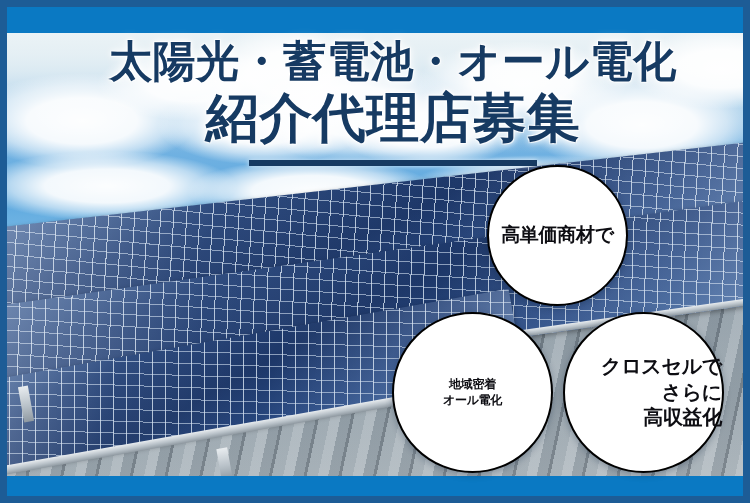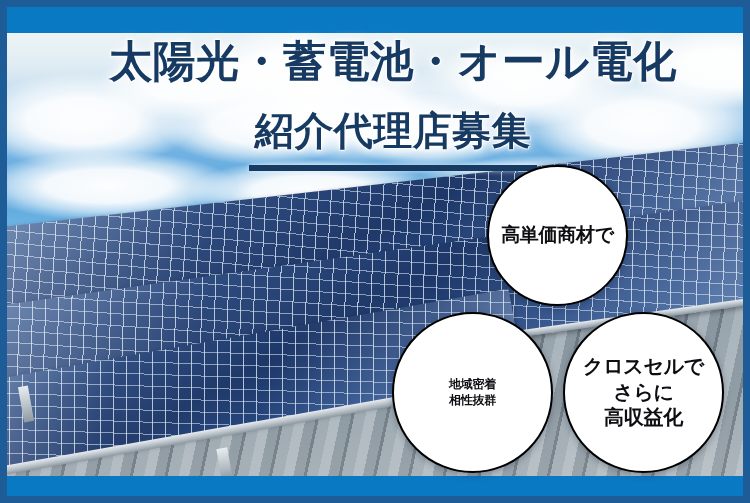--- a/index.html
+++ b/index.html
@@ -96,21 +96,21 @@
     color:#163a62;
     font-weight:bold;
     letter-spacing:.5px;
     line-height:1.18;
     text-shadow:
       0 0 6px rgba(255,255,255,.95), 0 0 12px rgba(255,255,255,.9),
       1px 1px 0 rgba(255,255,255,.65), -1px -1px 0 rgba(255,255,255,.65),
       1px -1px 0 rgba(255,255,255,.55), -1px 1px 0 rgba(255,255,255,.55);
   }
   .hl-1 { font-size:43px; }
-  .hl-2 { font-size:39px; margin-top:21px; }
+  .hl-2 { font-size:53px; margin-top:0; }
   #hl-underline {
     width:288px; height:6px; margin:11px auto 0;
     background:#163a62;
     box-shadow:0 0 5px rgba(255,255,255,.7);
   }
 
   
   .badge {
     position:absolute; z-index:7;
     border-radius:50%;
@@ -125,21 +125,21 @@
     color:#0d0d12;
     font-weight:bold;
     line-height:1.28;
     white-space:nowrap;
     letter-spacing:-.3px;
   }
   #badge-1 { left:487px; top:165px;  width:141px; height:141px; }
   #badge-1 span { font-size:19px; }
   #badge-2 { left:392px; top:312px;  width:161px; height:161px; }
   #badge-2 span { font-size:12px; }
-  #badge-3 { left:563px; top:312px;  width:161px; height:161px; }
+  #badge-3 { left:563px; top:312px;  width:161px; height:161px;align-items:flex-end; }
   #badge-3 span { font-size:20px; }
 </style>
 </head>
 <body>
 
 <div id="banner">
 
   <div id="photo">
 
     <div class="haze"></div>
@@ -192,21 +192,21 @@
     <div class="hl-line hl-2">紹介代理店募集</div>
     <div id="hl-underline"></div>
   </div>
 
   <div class="badge" id="badge-1">
     <span>高単価商材で</span>
   </div>
 
   <div class="badge" id="badge-2">
     <span>地域密着</span>
-    <span>相性抜群</span>
+    <span>オール電化</span>
   </div>
 
   <div class="badge" id="badge-3">
     <span>クロスセルで</span>
     <span>さらに</span>
     <span>高収益化</span>
   </div>
 
 </div>
 

